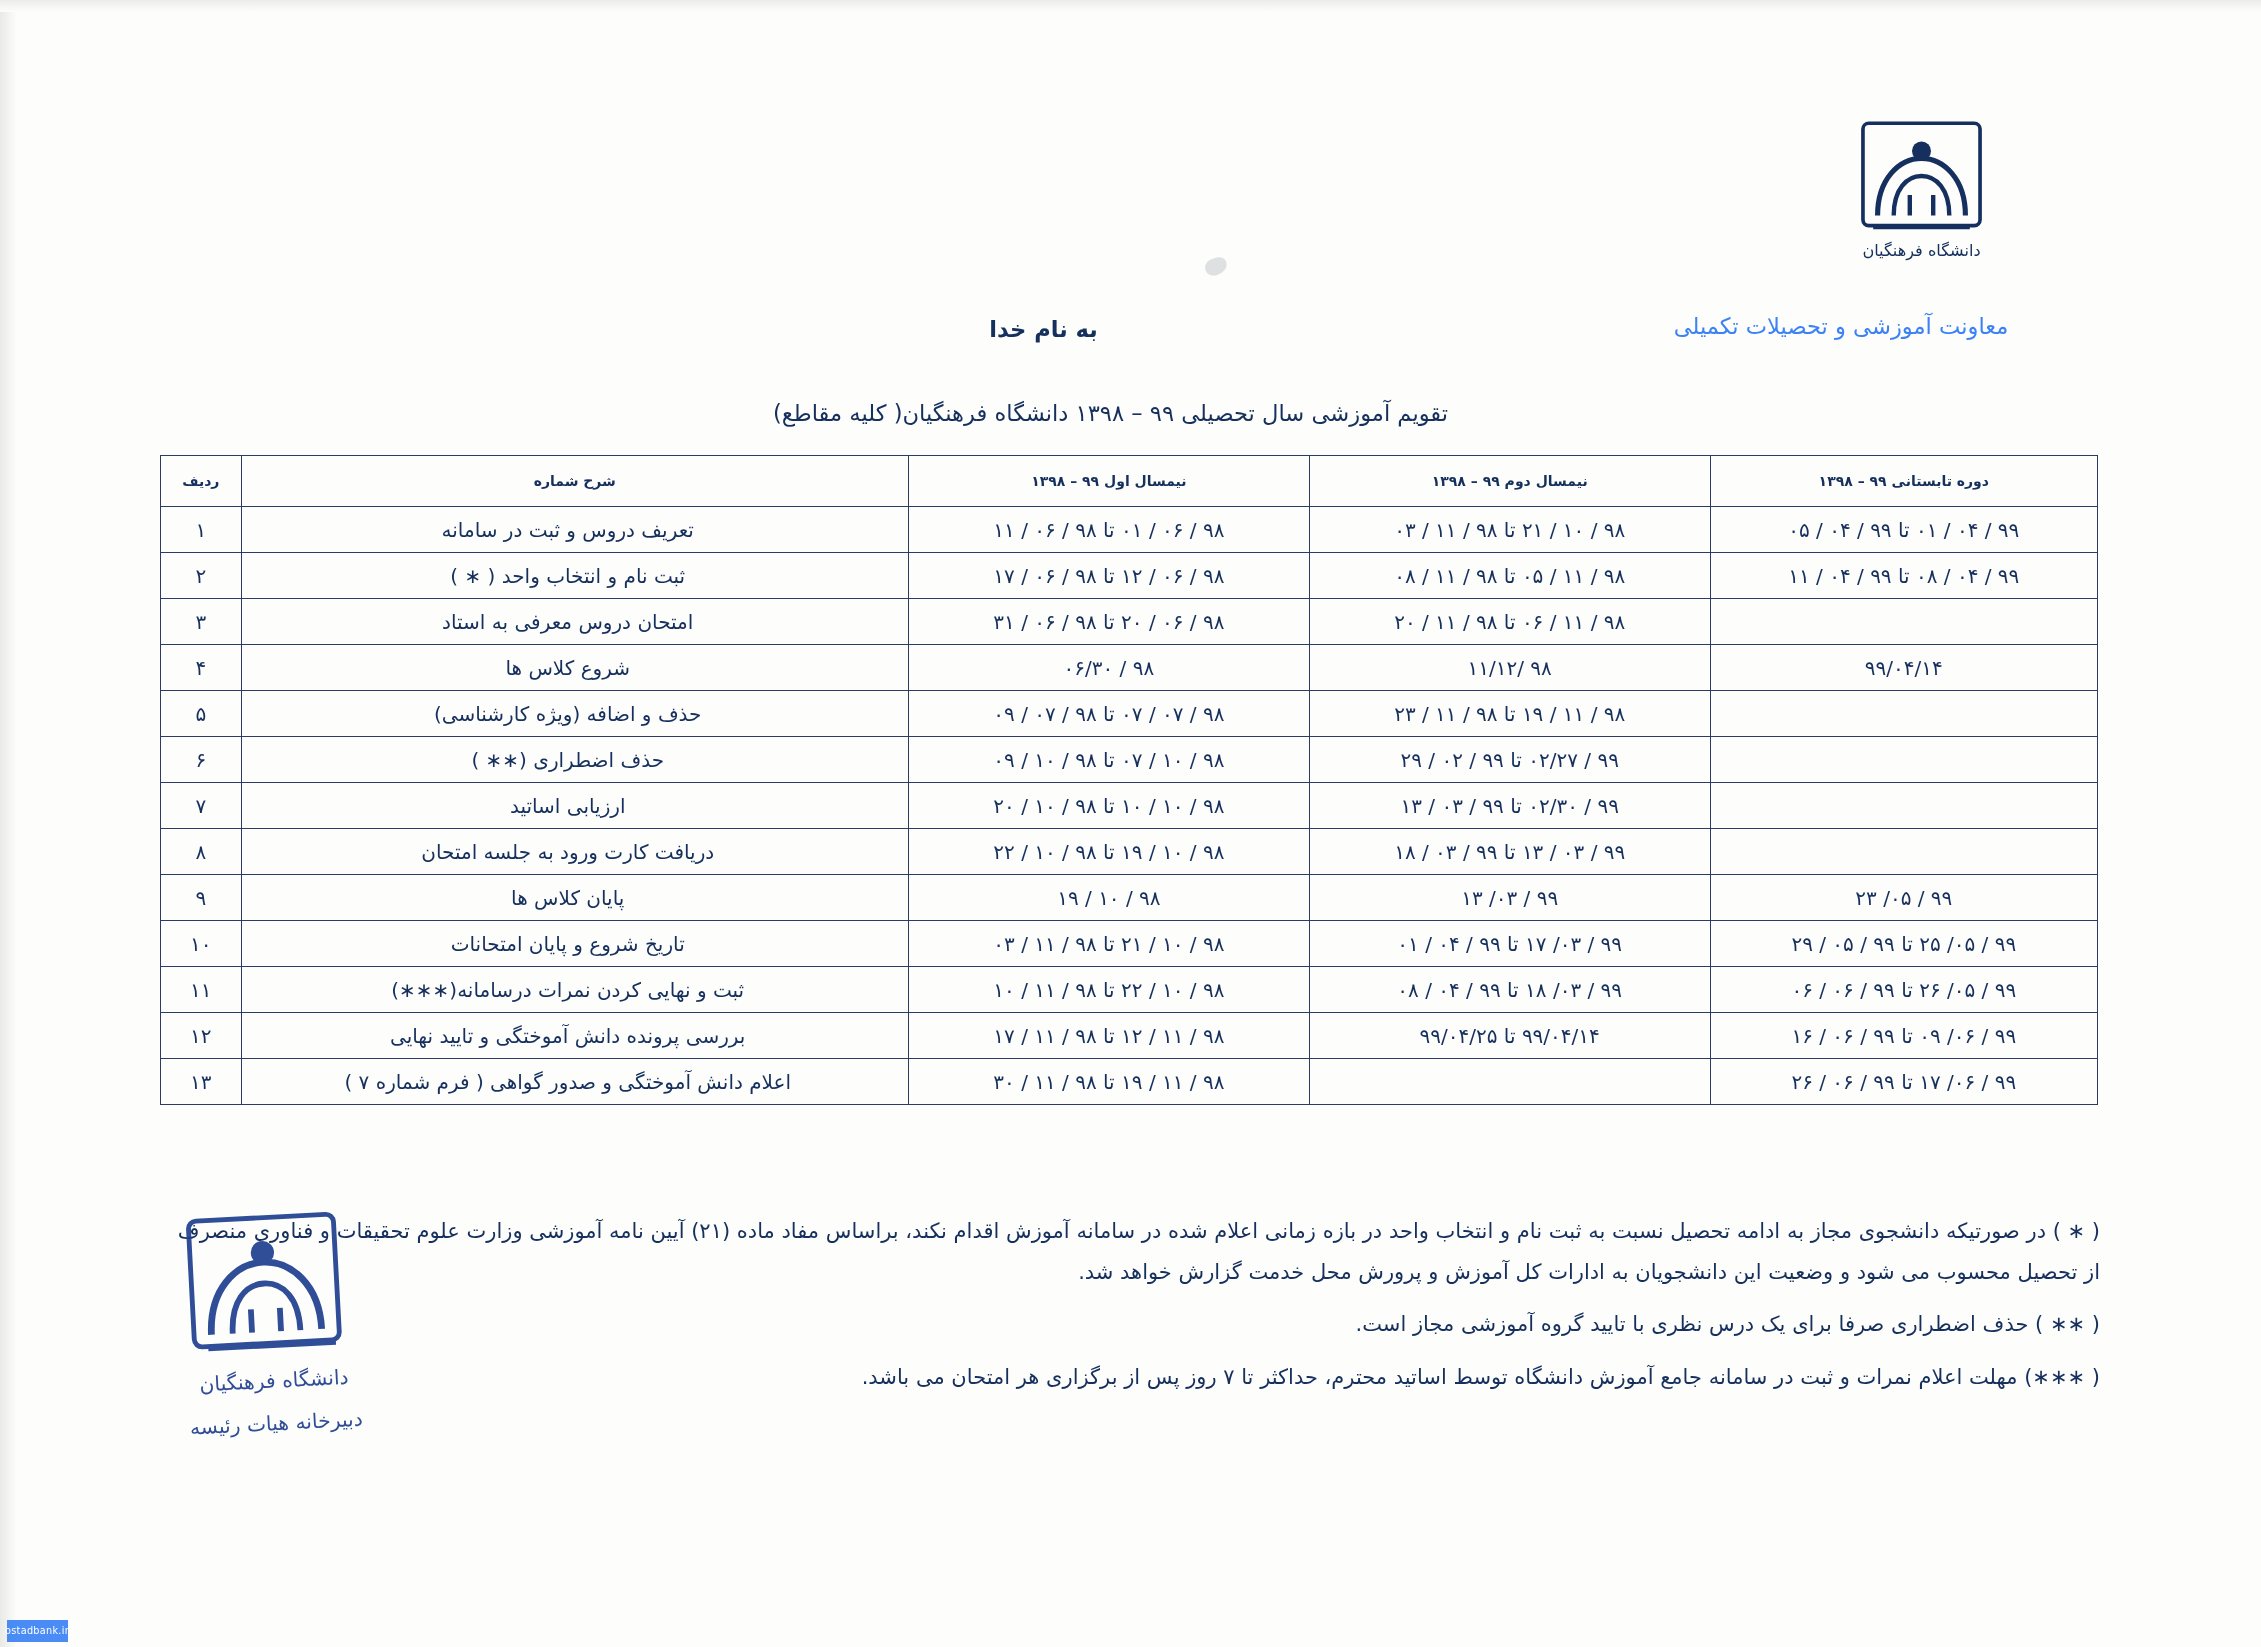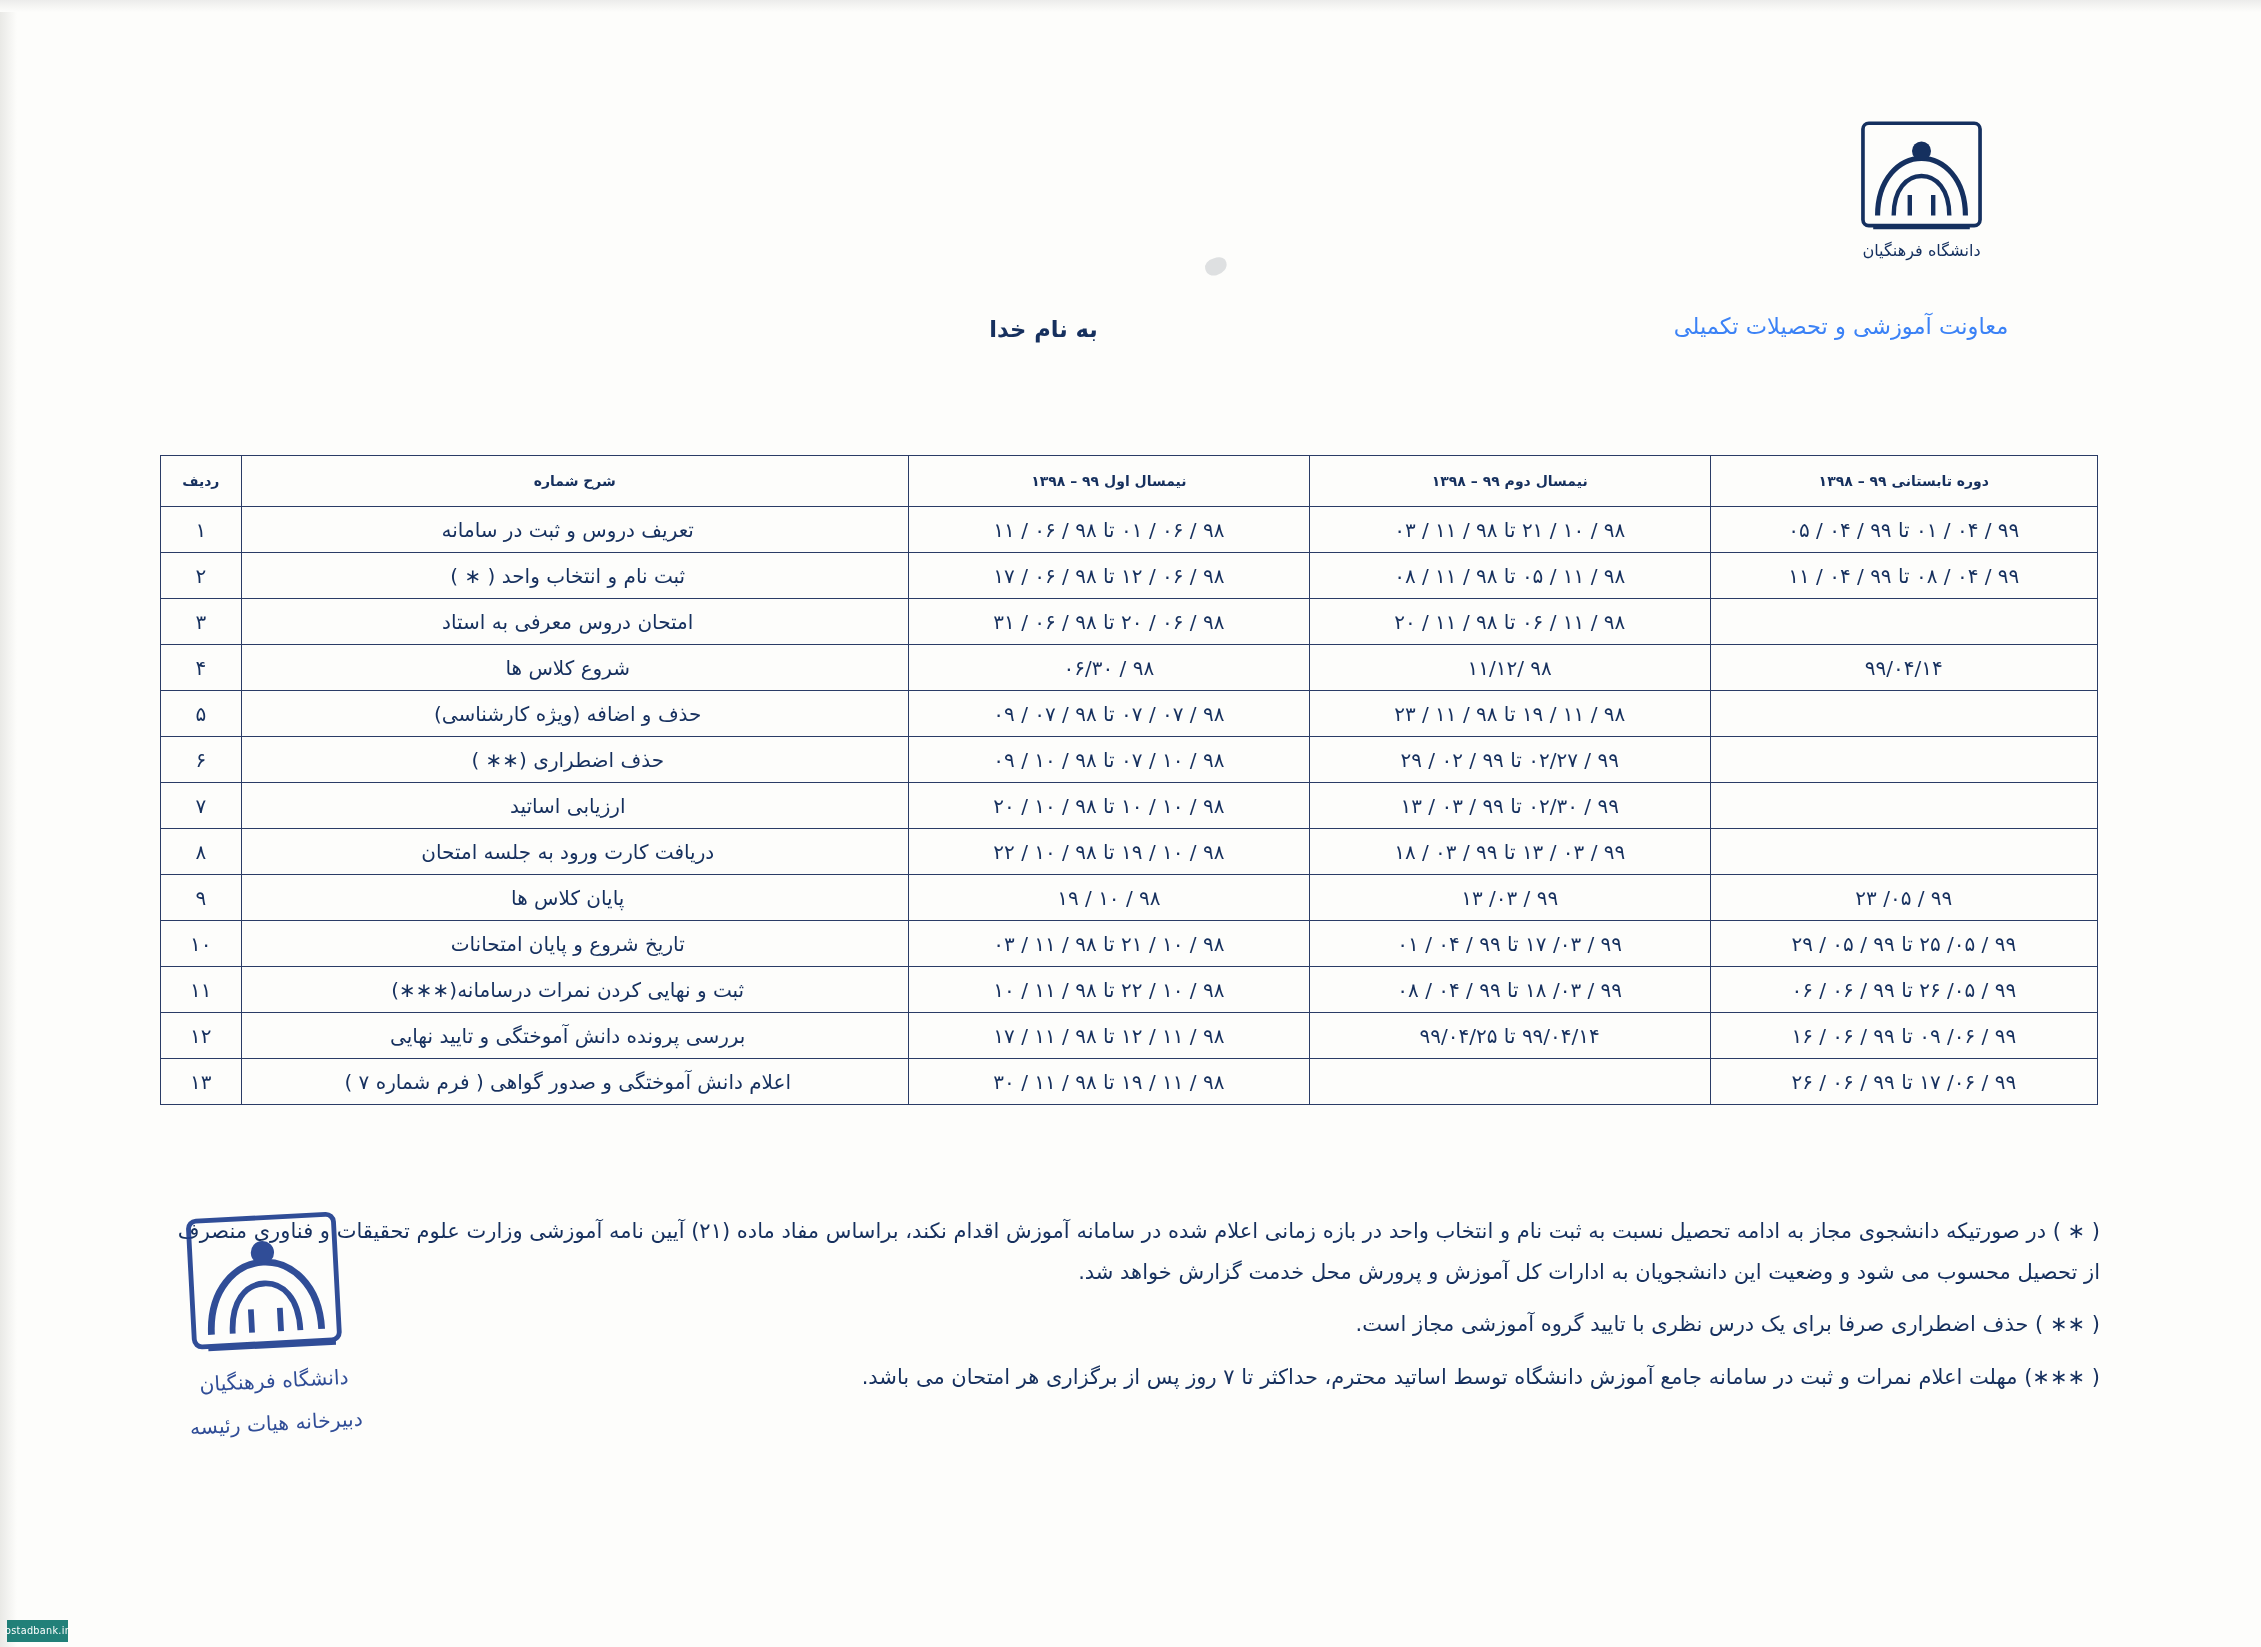--- a/index.html
+++ b/index.html
@@ -151,21 +151,21 @@
   }
   .stamp svg { width: 100%; height: 100%; display: block; }
 
   
   .footer-mark {
     position: absolute;
     bottom: 5.2px;
     left: 6.5px;
     width: 61px;
     height: 22px;
-    background: #0f766e;
+    background: #3b82f6;
     color: #fff;
     font-size: 9.7px;
     display: flex;
     align-items: center;
     justify-content: center;
     letter-spacing: 0.3px;
     opacity: .92;
   }
 </style>
 </head>
@@ -182,20 +182,21 @@
       <circle cx="100" cy="52" r="13" fill="currentColor" stroke="none"></circle>
       <path d="M62 140 C 62 104, 80 86, 100 86 C 120 86, 138 104, 138 140" stroke-width="6"></path>
       <path d="M84 140 L84 112 M116 140 L116 112" stroke-width="6"></path>
       <path d="M34 156 L166 156" stroke-width="6"></path>
       <text x="100" y="196" font-size="22" fill="currentColor" stroke="none" text-anchor="middle" font-family="DejaVu Sans, sans-serif">دانشگاه فرهنگیان</text>
     </svg>
   </div>
 
   <div class="dept-title">معاونت آموزشی و تحصیلات تکمیلی</div>
   <div class="besmellah">به نام خدا</div>
+  <div class="doc-title">تقویم آموزشی سال تحصیلی  ۹۹ – ۱۳۹۸ دانشگاه فرهنگیان( کلیه مقاطع)</div>
   <div class="smudge"></div>
 
   <table class="cal-table">
     <colgroup>
       <col class="col-summer">
         <col class="col-term2">
         <col class="col-term1">
         <col class="col-desc">
         <col class="col-row">
     </colgroup>

